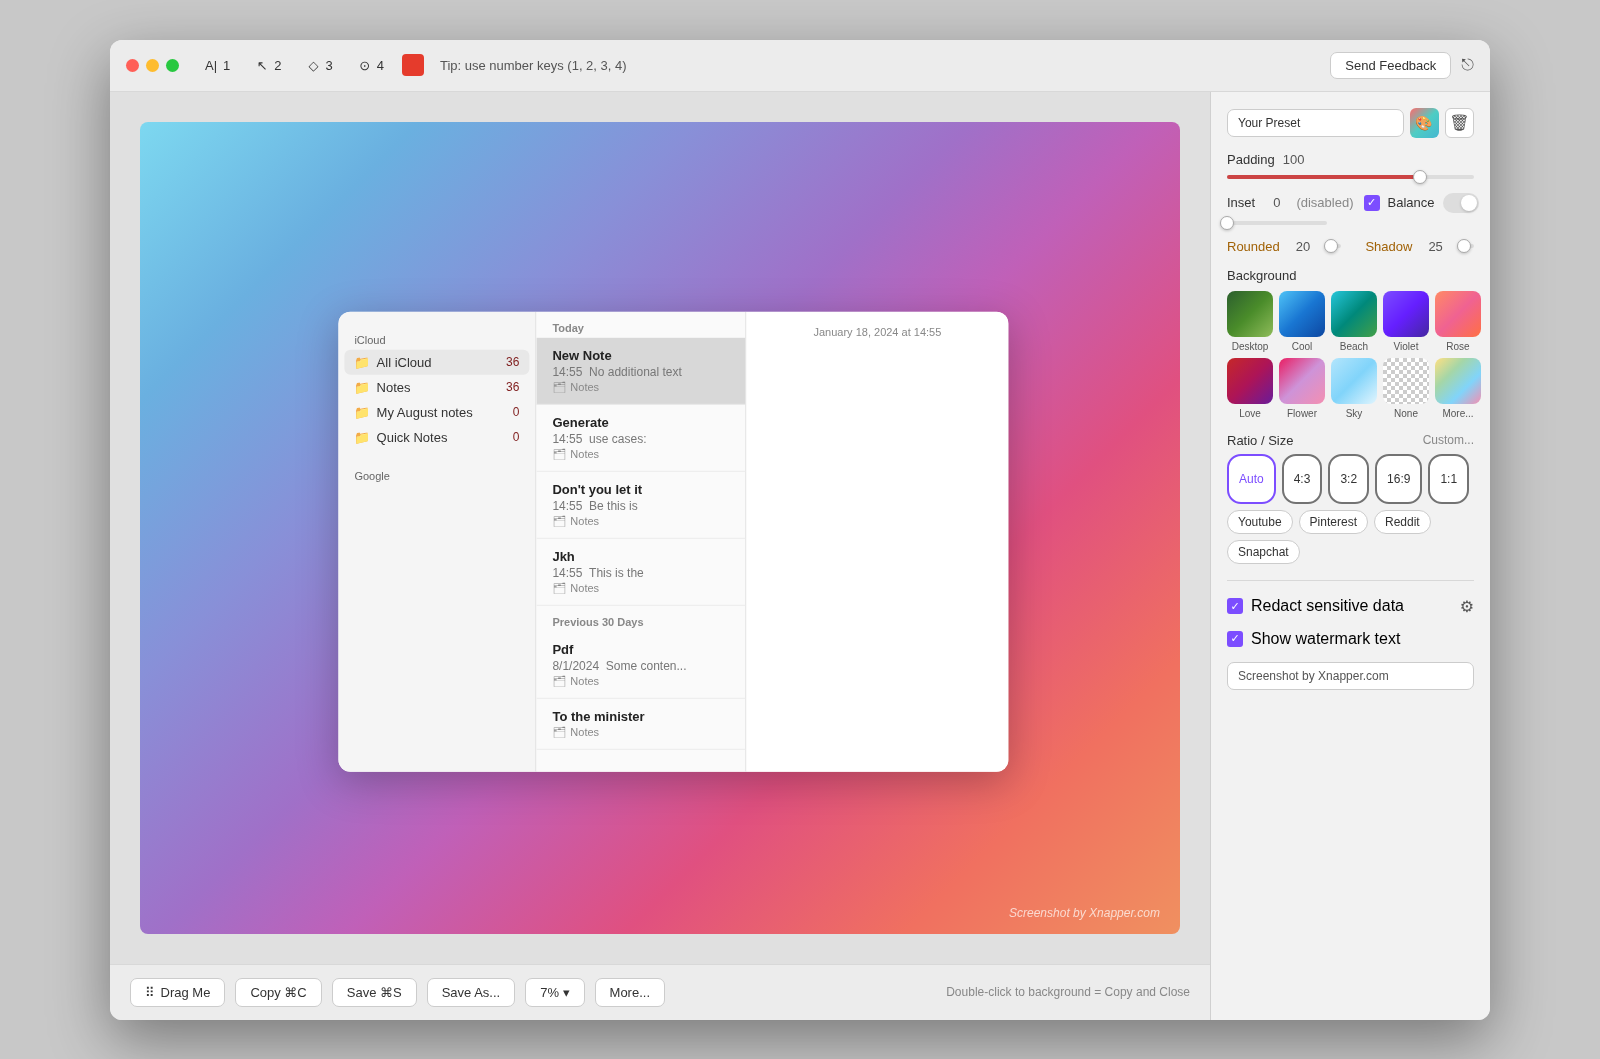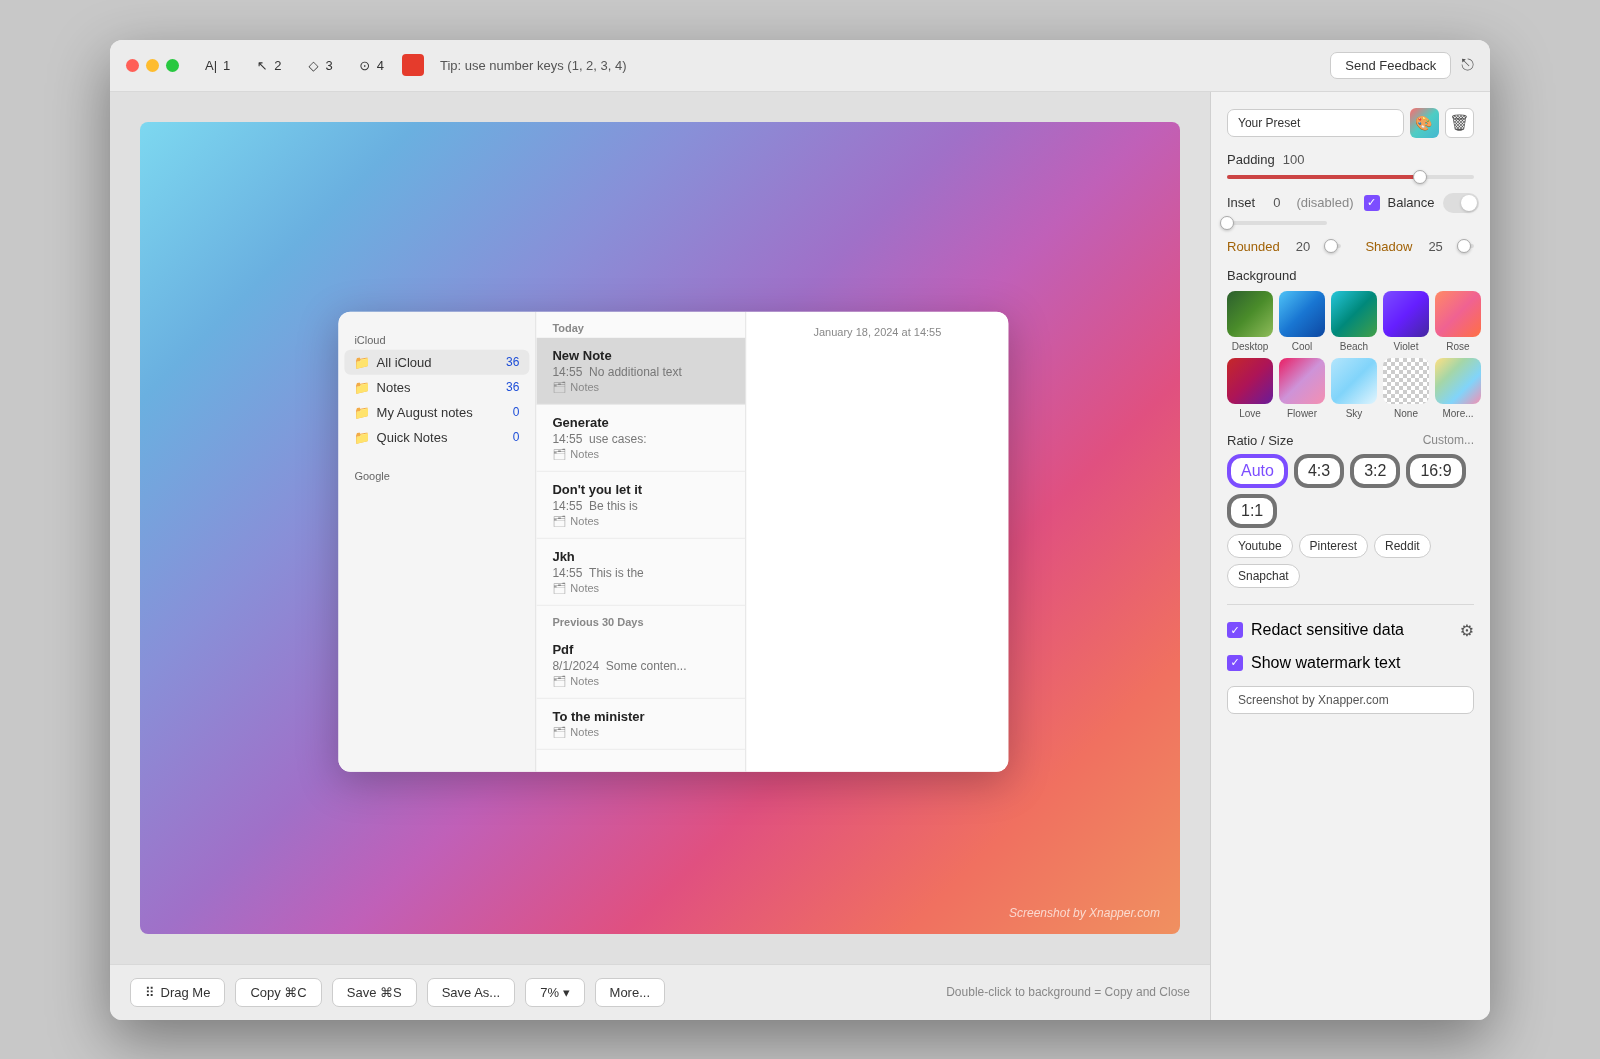--- a/index.html
+++ b/index.html
@@ -184,21 +184,21 @@
       margin: 0 6px;
       padding: 5px 10px;
     }
     .notes-folder-icon {
       font-size: 13px;
       color: #f5a623;
     }
     .notes-folder-count {
       margin-left: auto;
       font-size: 12px;
-      color: #1d4ed8;
+      color: #7f1d1d;
     }
     .notes-list {
       width: 210px;
       background: #fafafa;
       border-right: 1px solid #ddd;
       overflow-y: auto;
       flex-shrink: 0;
     }
     .notes-list-section-header {
       font-size: 11px;
@@ -483,24 +483,24 @@
       gap: 6px;
       flex-wrap: wrap;
     }
     .ratio-custom {
       margin-left: auto;
       font-size: 12px;
       color: #888;
       cursor: pointer;
     }
     .ratio-btn {
-      padding: 4px 10px;
-      border: 4px solid #737373;
+      padding: 16px 10px;
+      border: 2px solid #737373;
       border-radius: 14px;
-      font-size: 16px;
+      font-size: 12px;
       color: #333;
       background: white;
       cursor: pointer;
     }
     .ratio-btn.active {
       border-color: #7c4dff;
       color: #7c4dff;
       background: white;
     }
     .social-row {

